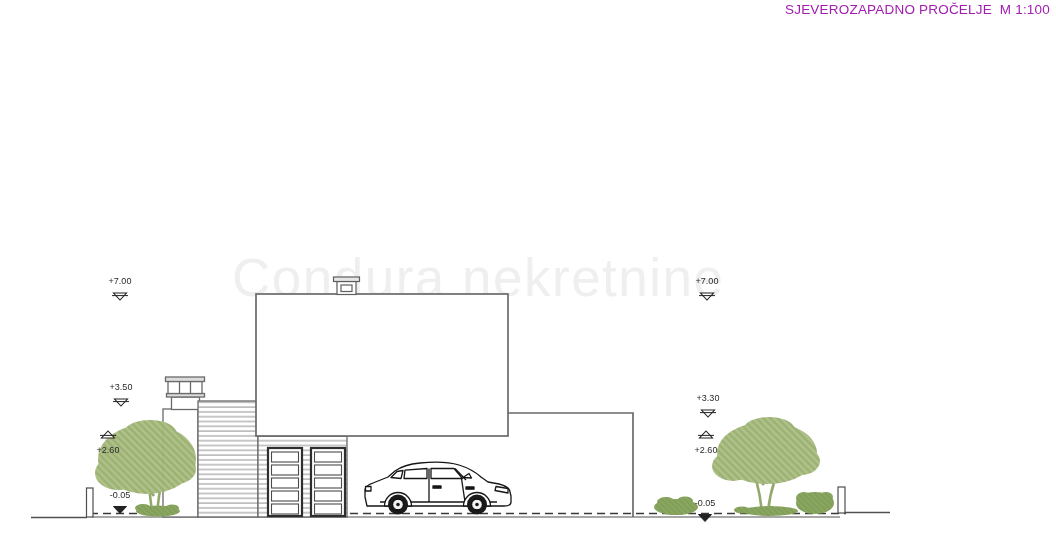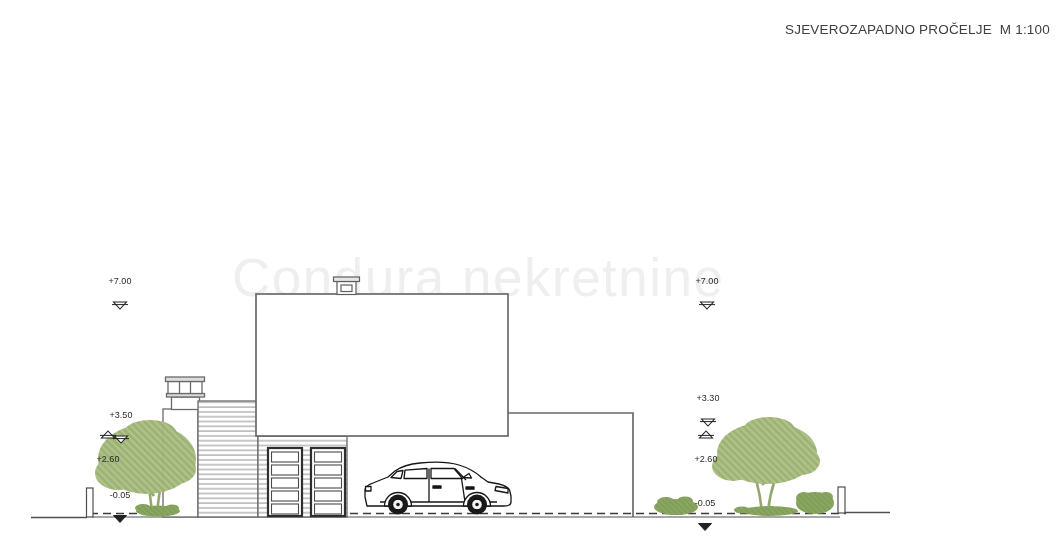--- a/index.html
+++ b/index.html
@@ -5,44 +5,44 @@
   html,body{margin:0;padding:0;background:#fff;}
   .canvas{
     position:relative;
     width:1056px;height:557px;
     background:#ffffff;
     overflow:hidden;
     font-family:"Liberation Sans", sans-serif;
   }
   .title{
     position:absolute;
-    top:22px;right:6px;
+    top:2px;right:6px;
     font-size:13.5px;
-    color:#404040;
+    color:#a21caf;
     letter-spacing:.2px;
     white-space:pre;
   }
   .watermark{
     position:absolute;
     left:232px;top:247px;
     font-size:53px;
     font-weight:400;
     color:#efefef;
     letter-spacing:1.5px;
     white-space:nowrap;
     user-select:none;
   }
   .drawing{position:absolute;left:0;top:0;}
   .marker{
     position:absolute;
     width:40px;
     display:flex;
     flex-direction:column;
     align-items:center;
-    gap:15px;
+    gap:6px;
     font-size:9px;
     color:#2a2a2a;
     line-height:10px;
   }
   .marker svg{display:block;}
 </style>
 </head>
 <body>
 
 <div class="canvas">
@@ -209,21 +209,21 @@
     <rect x="838" y="487" width="7" height="26" fill="#ffffff" stroke="#4f4f4f" stroke-width="1.2"></rect>
   </svg>
 
   <div class="marker" style="left:100px;top:276px;">
     <span>+7.00</span>
     <svg width="16" height="9">
         <path d="M1.5,1 L14.5,1 L8,8 Z" fill="#fff" stroke="#222" stroke-width="1.1"></path>
         <line x1="0" y1="3.6" x2="16" y2="3.6" stroke="#222" stroke-width="1"></line>
       </svg>
   </div>
-  <div class="marker" style="left:101px;top:410px;justify-content:space-between;">
+  <div class="marker" style="left:101px;top:382px;justify-content:space-between;">
     <span>+3.50</span>
     <svg width="16" height="9">
         <path d="M1.5,1 L14.5,1 L8,8 Z" fill="#fff" stroke="#222" stroke-width="1.1"></path>
         <line x1="0" y1="3.6" x2="16" y2="3.6" stroke="#222" stroke-width="1"></line>
       </svg>
   </div>
   <div class="marker" style="left:88px;top:430px;">
     <svg width="16" height="9">
         <path d="M1.5,8 L14.5,8 L8,1 Z" fill="#fff" stroke="#222" stroke-width="1.1"></path>
         <line x1="0" y1="5.4" x2="16" y2="5.4" stroke="#222" stroke-width="1"></line>

